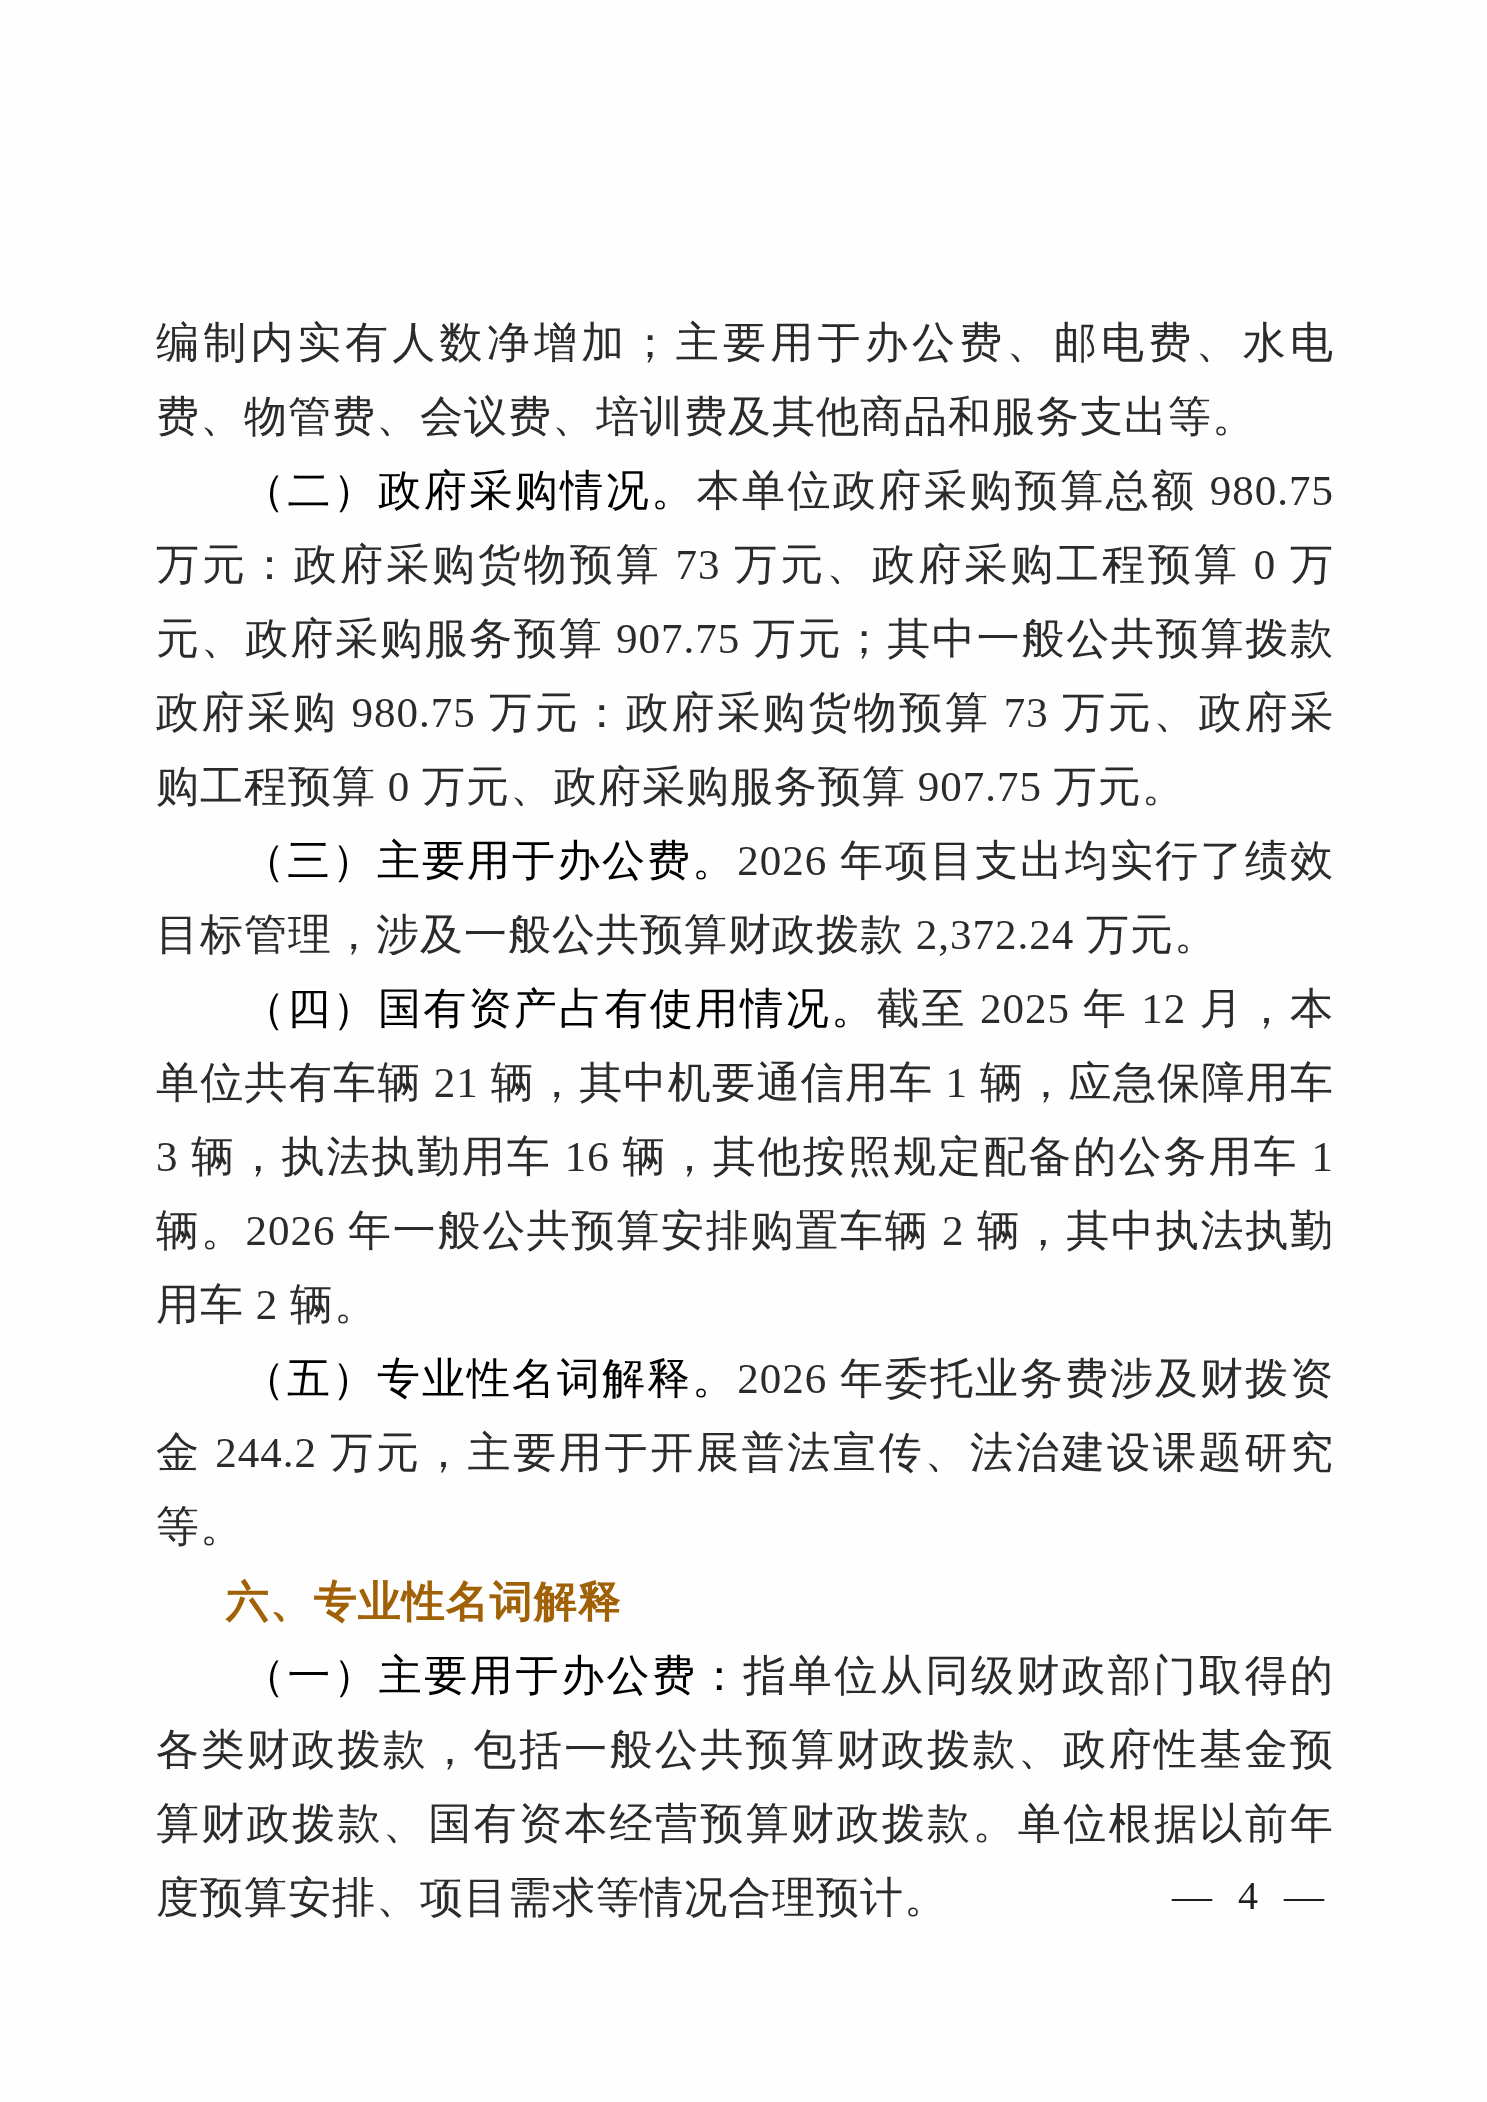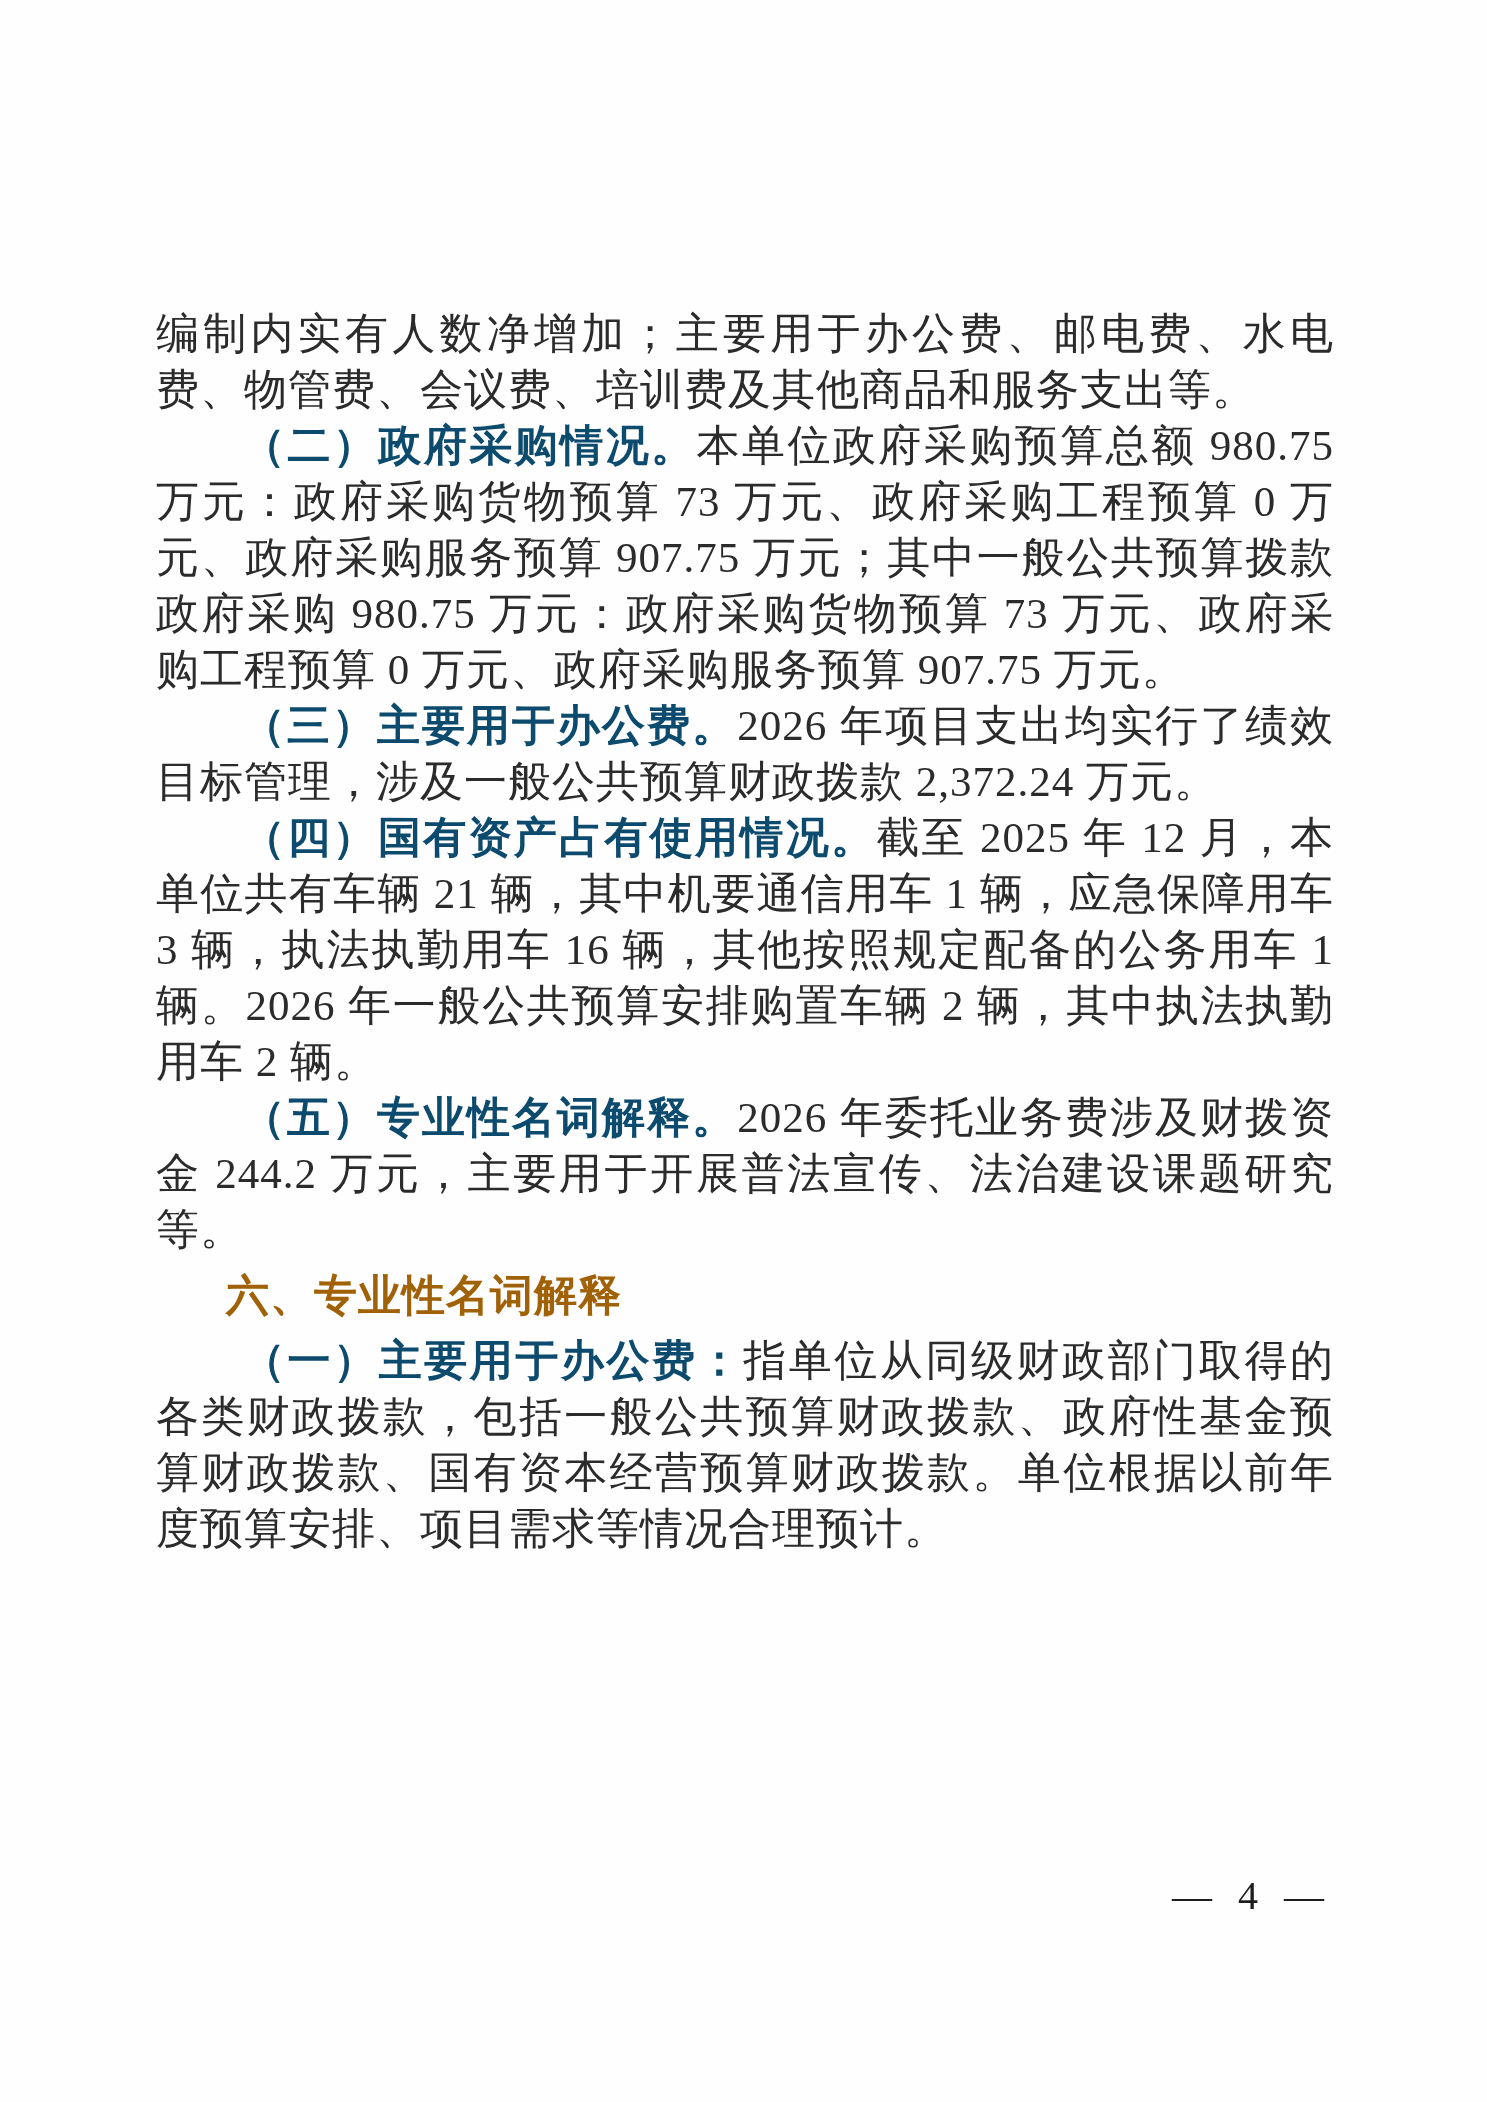--- a/index.html
+++ b/index.html
@@ -17,32 +17,32 @@
   }
   .text-block {
     position: absolute;
     left: 156px;
     top: 306px;
     width: 1178px;
   }
   .para {
     margin: 0;
     font-size: 43px;
-    line-height: 56px;
+    line-height: 74px;
     letter-spacing: 1px;
     color: #2b2b2b;
     text-align: justify;
     text-justify: inter-ideograph;
   }
   .indent {
     text-indent: 86px;
   }
   .lead {
-    font-weight: bold;
-    color: #0c4a6e;
+    font-weight: normal;
+    color: #000000;
   }
   .heading {
     margin: 0;
     font-size: 43px;
     line-height: 75px;
     letter-spacing: 1px;
     color: #a16207;
     font-weight: bold;
     font-family: "Liberation Sans", "DejaVu Sans", sans-serif;
     text-indent: 70px;

